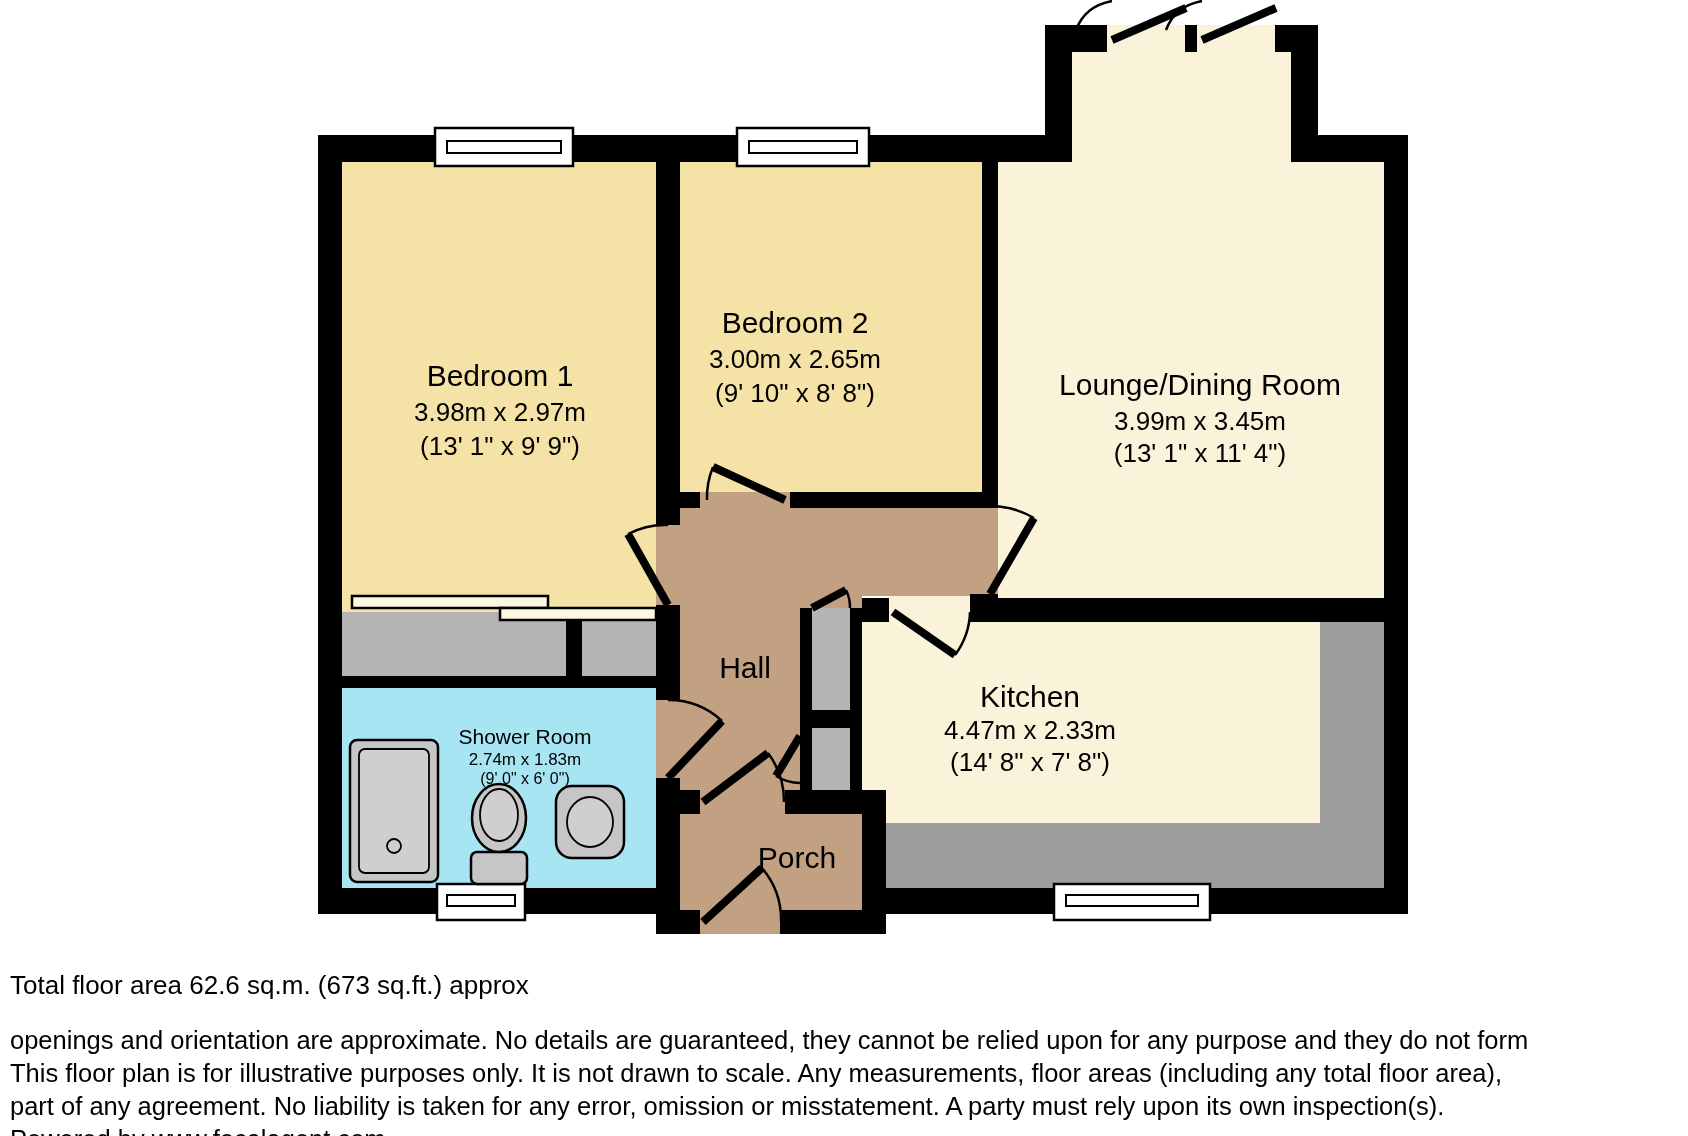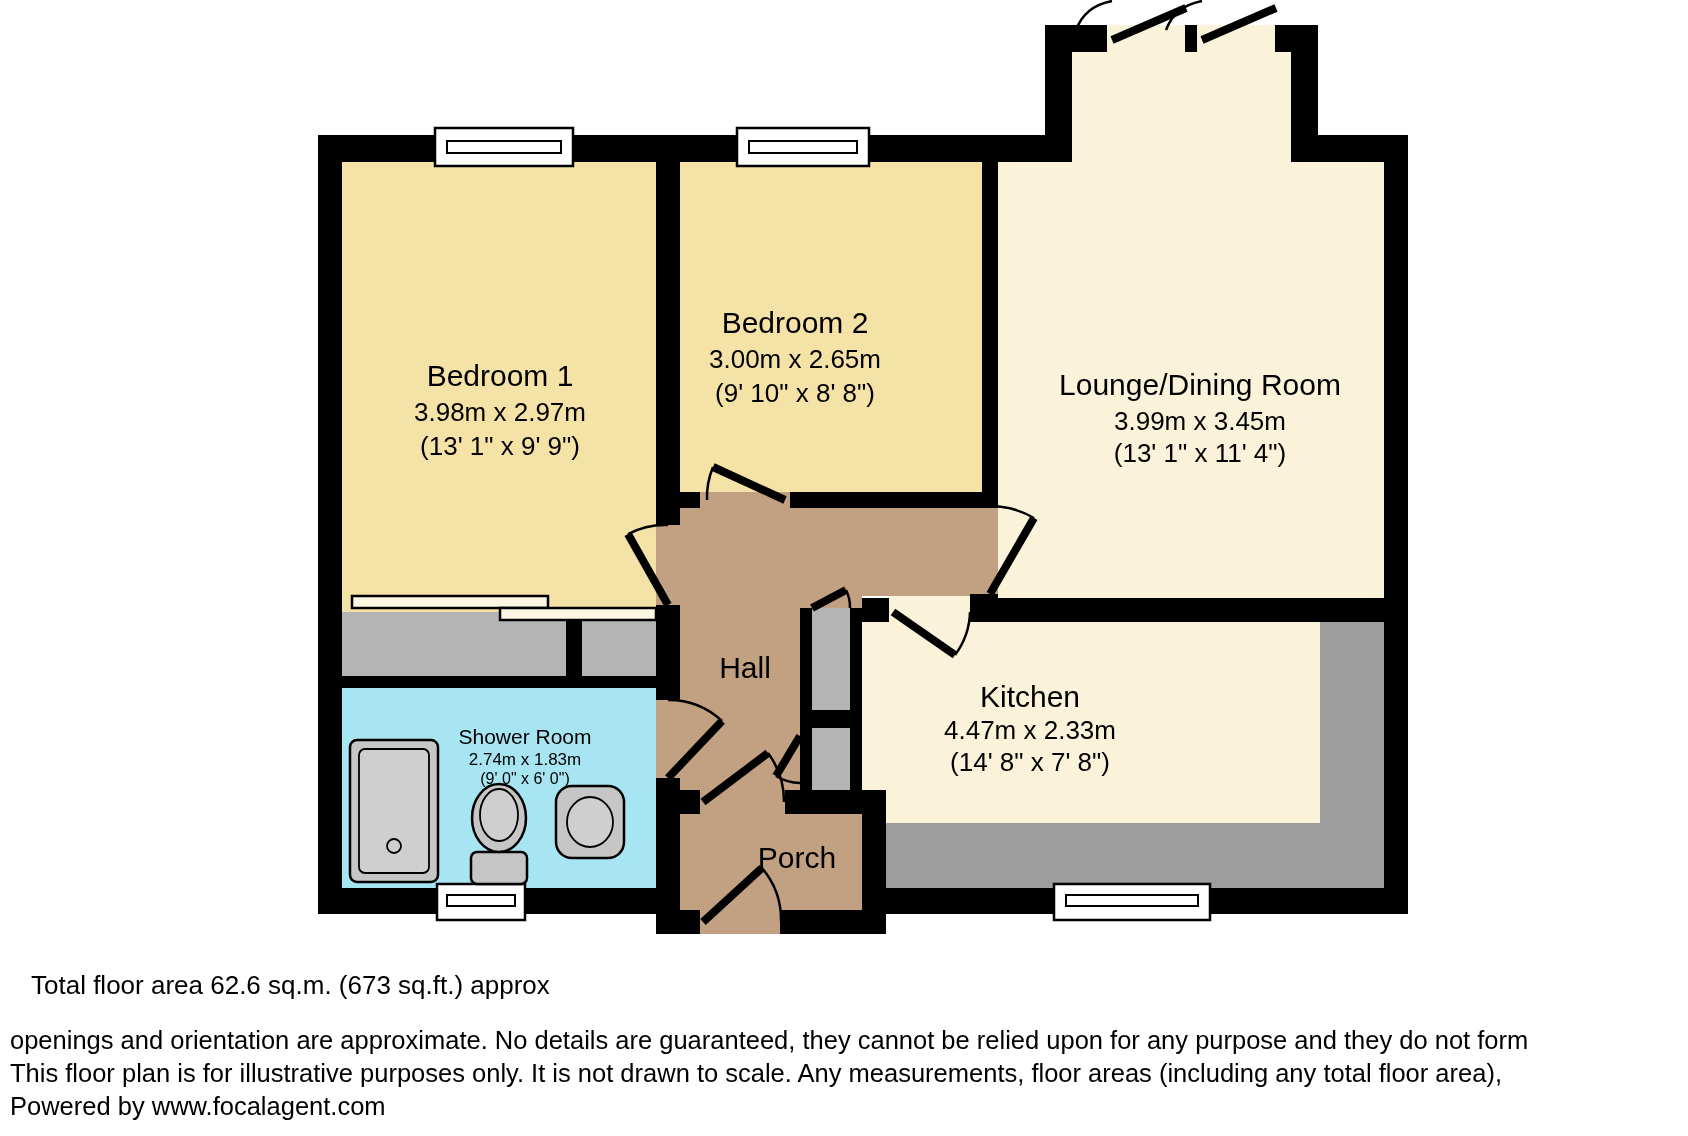--- a/index.html
+++ b/index.html
@@ -15,21 +15,21 @@
   .counter{fill:var(--counter-fill,#9d9d9d);}
   .win{fill:#fff;stroke:var(--wall,#000);stroke-width:2.5;}
   .win-in{fill:#fff;stroke:var(--wall,#000);stroke-width:2;}
   .slide{fill:#fdf6e3;stroke:var(--wall,#000);stroke-width:2.5;}
   .leaf{stroke:var(--wall,#000);stroke-width:8;}
   .arc{fill:none;stroke:var(--wall,#000);stroke-width:2.5;}
   .fix{fill:var(--fixture-fill,#c6c6c6);stroke:var(--wall,#000);stroke-width:2.5;}
   .fix2{fill:#cfcfcf;stroke:var(--wall,#000);stroke-width:1.8;}
   .lbl{fill:var(--text,#000);text-anchor:middle;font-family:"Liberation Sans",sans-serif;}
   .footer{position:absolute;left:10px;color:var(--text,#000);}
-  .total{top:970px;font-size:26px;margin-left:21px;}
+  .total{top:970px;font-size:26px;}
   .disclaimer{top:1024px;font-size:25.5px;line-height:33px;width:1660px;}
 </style>
 </head>
 <body>
 
 <div id="stage">
 
 <svg width="1688" height="950" viewBox="0 0 1688 950">
 
   <g>
@@ -208,15 +208,16 @@
 
     <text class="lbl" x="745" y="678" font-size="30">Hall</text>
     <text class="lbl" x="797" y="868" font-size="30">Porch</text>
   </g>
 </svg>
 
   <div class="footer total">Total floor area 62.6 sq.m. (673 sq.ft.) approx</div>
   <div class="footer disclaimer">
     <div>openings and orientation are approximate. No details are guaranteed, they cannot be relied upon for any purpose and they do not form</div>
     <div>This floor plan is for illustrative purposes only. It is not drawn to scale. Any measurements, floor areas (including any total floor area),</div>
+    <div>part of any agreement. No liability is taken for any error, omission or misstatement. A party must rely upon its own inspection(s).</div>
     <div>Powered by www.focalagent.com</div>
   </div>
 </div>
 
 </body></html>

